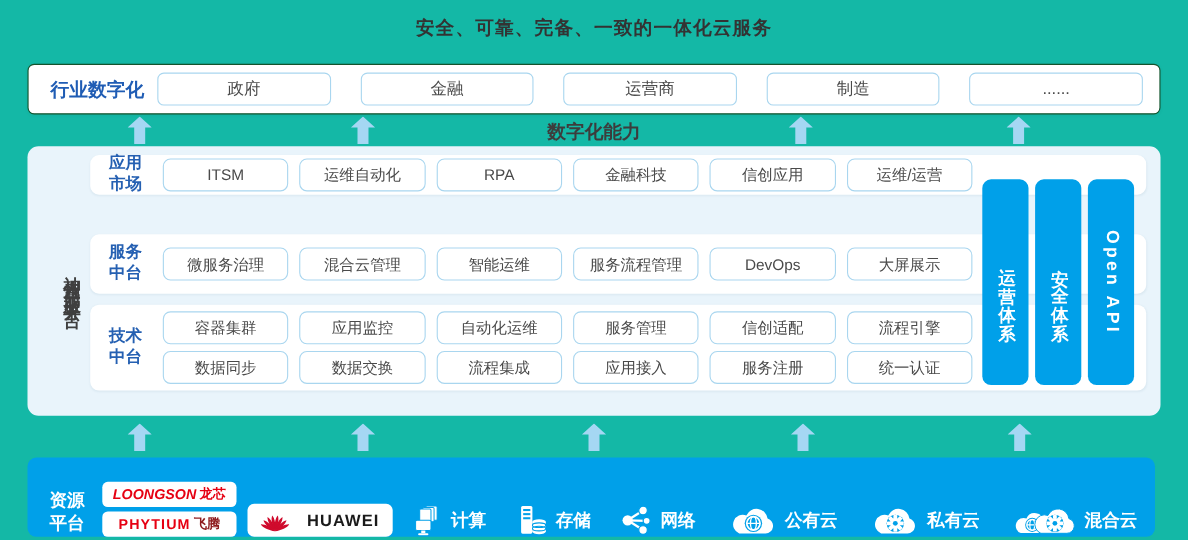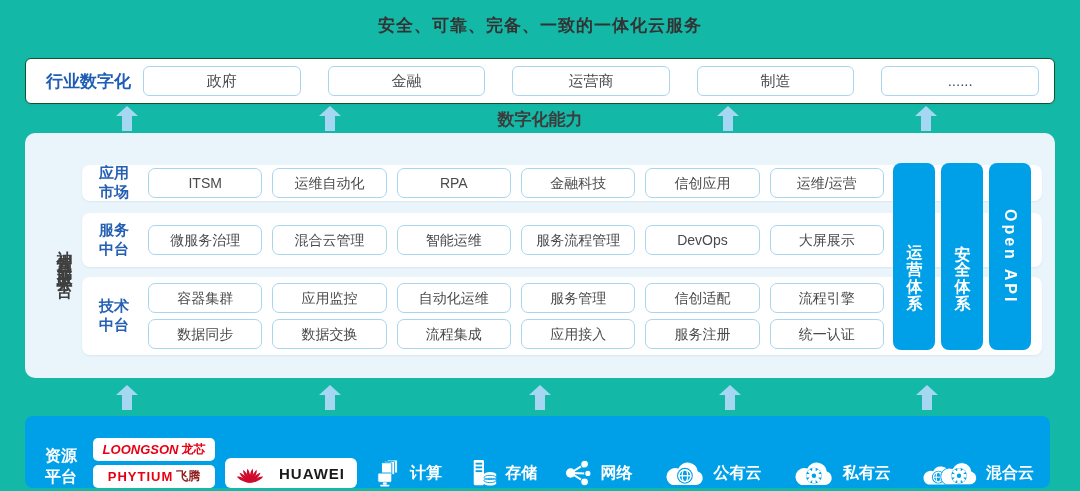--- a/index.html
+++ b/index.html
@@ -31,21 +31,21 @@
   .platform{position:absolute;left:25px;top:133px;width:1030px;height:245px;
     background:#e9f4fb;border-radius:10px;}
   .platform-name{position:absolute;left:26px;top:0;height:100%;width:26px;
     display:flex;align-items:center;justify-content:center;}
   .platform-name span{writing-mode:vertical-rl;font-size:16px;font-weight:bold;
     color:#3f3f3f;letter-spacing:4px;}
 
   .prow{position:absolute;left:57px;width:960px;background:#fff;border-radius:8px;
     box-shadow:0 1px 2px rgba(30,80,120,.07);display:flex;align-items:center;
     box-sizing:border-box;padding:0 158px 0 8px;}
-  .prow-a{top:32px;height:36px;}
+  .prow-a{top:8px;height:36px;}
   .prow-b{top:80px;height:54px;}
   .prow-c{top:144px;height:78px;}
   .prow-label{width:48px;text-align:center;font-size:15px;font-weight:bold;
     color:#2560b2;line-height:1.25;margin-right:10px;flex:none;}
   .prow-items{flex:1;display:flex;gap:10px;}
   .prow-stack{flex:1;display:flex;flex-direction:column;gap:6px;}
   .pbox{flex:1;height:30px;line-height:28px;border:1px solid #a9d6ef;border-radius:7px;
     text-align:center;font-size:14px;color:#4a4a4a;background:#fff;box-sizing:border-box;
     white-space:nowrap;overflow:hidden;}
 

